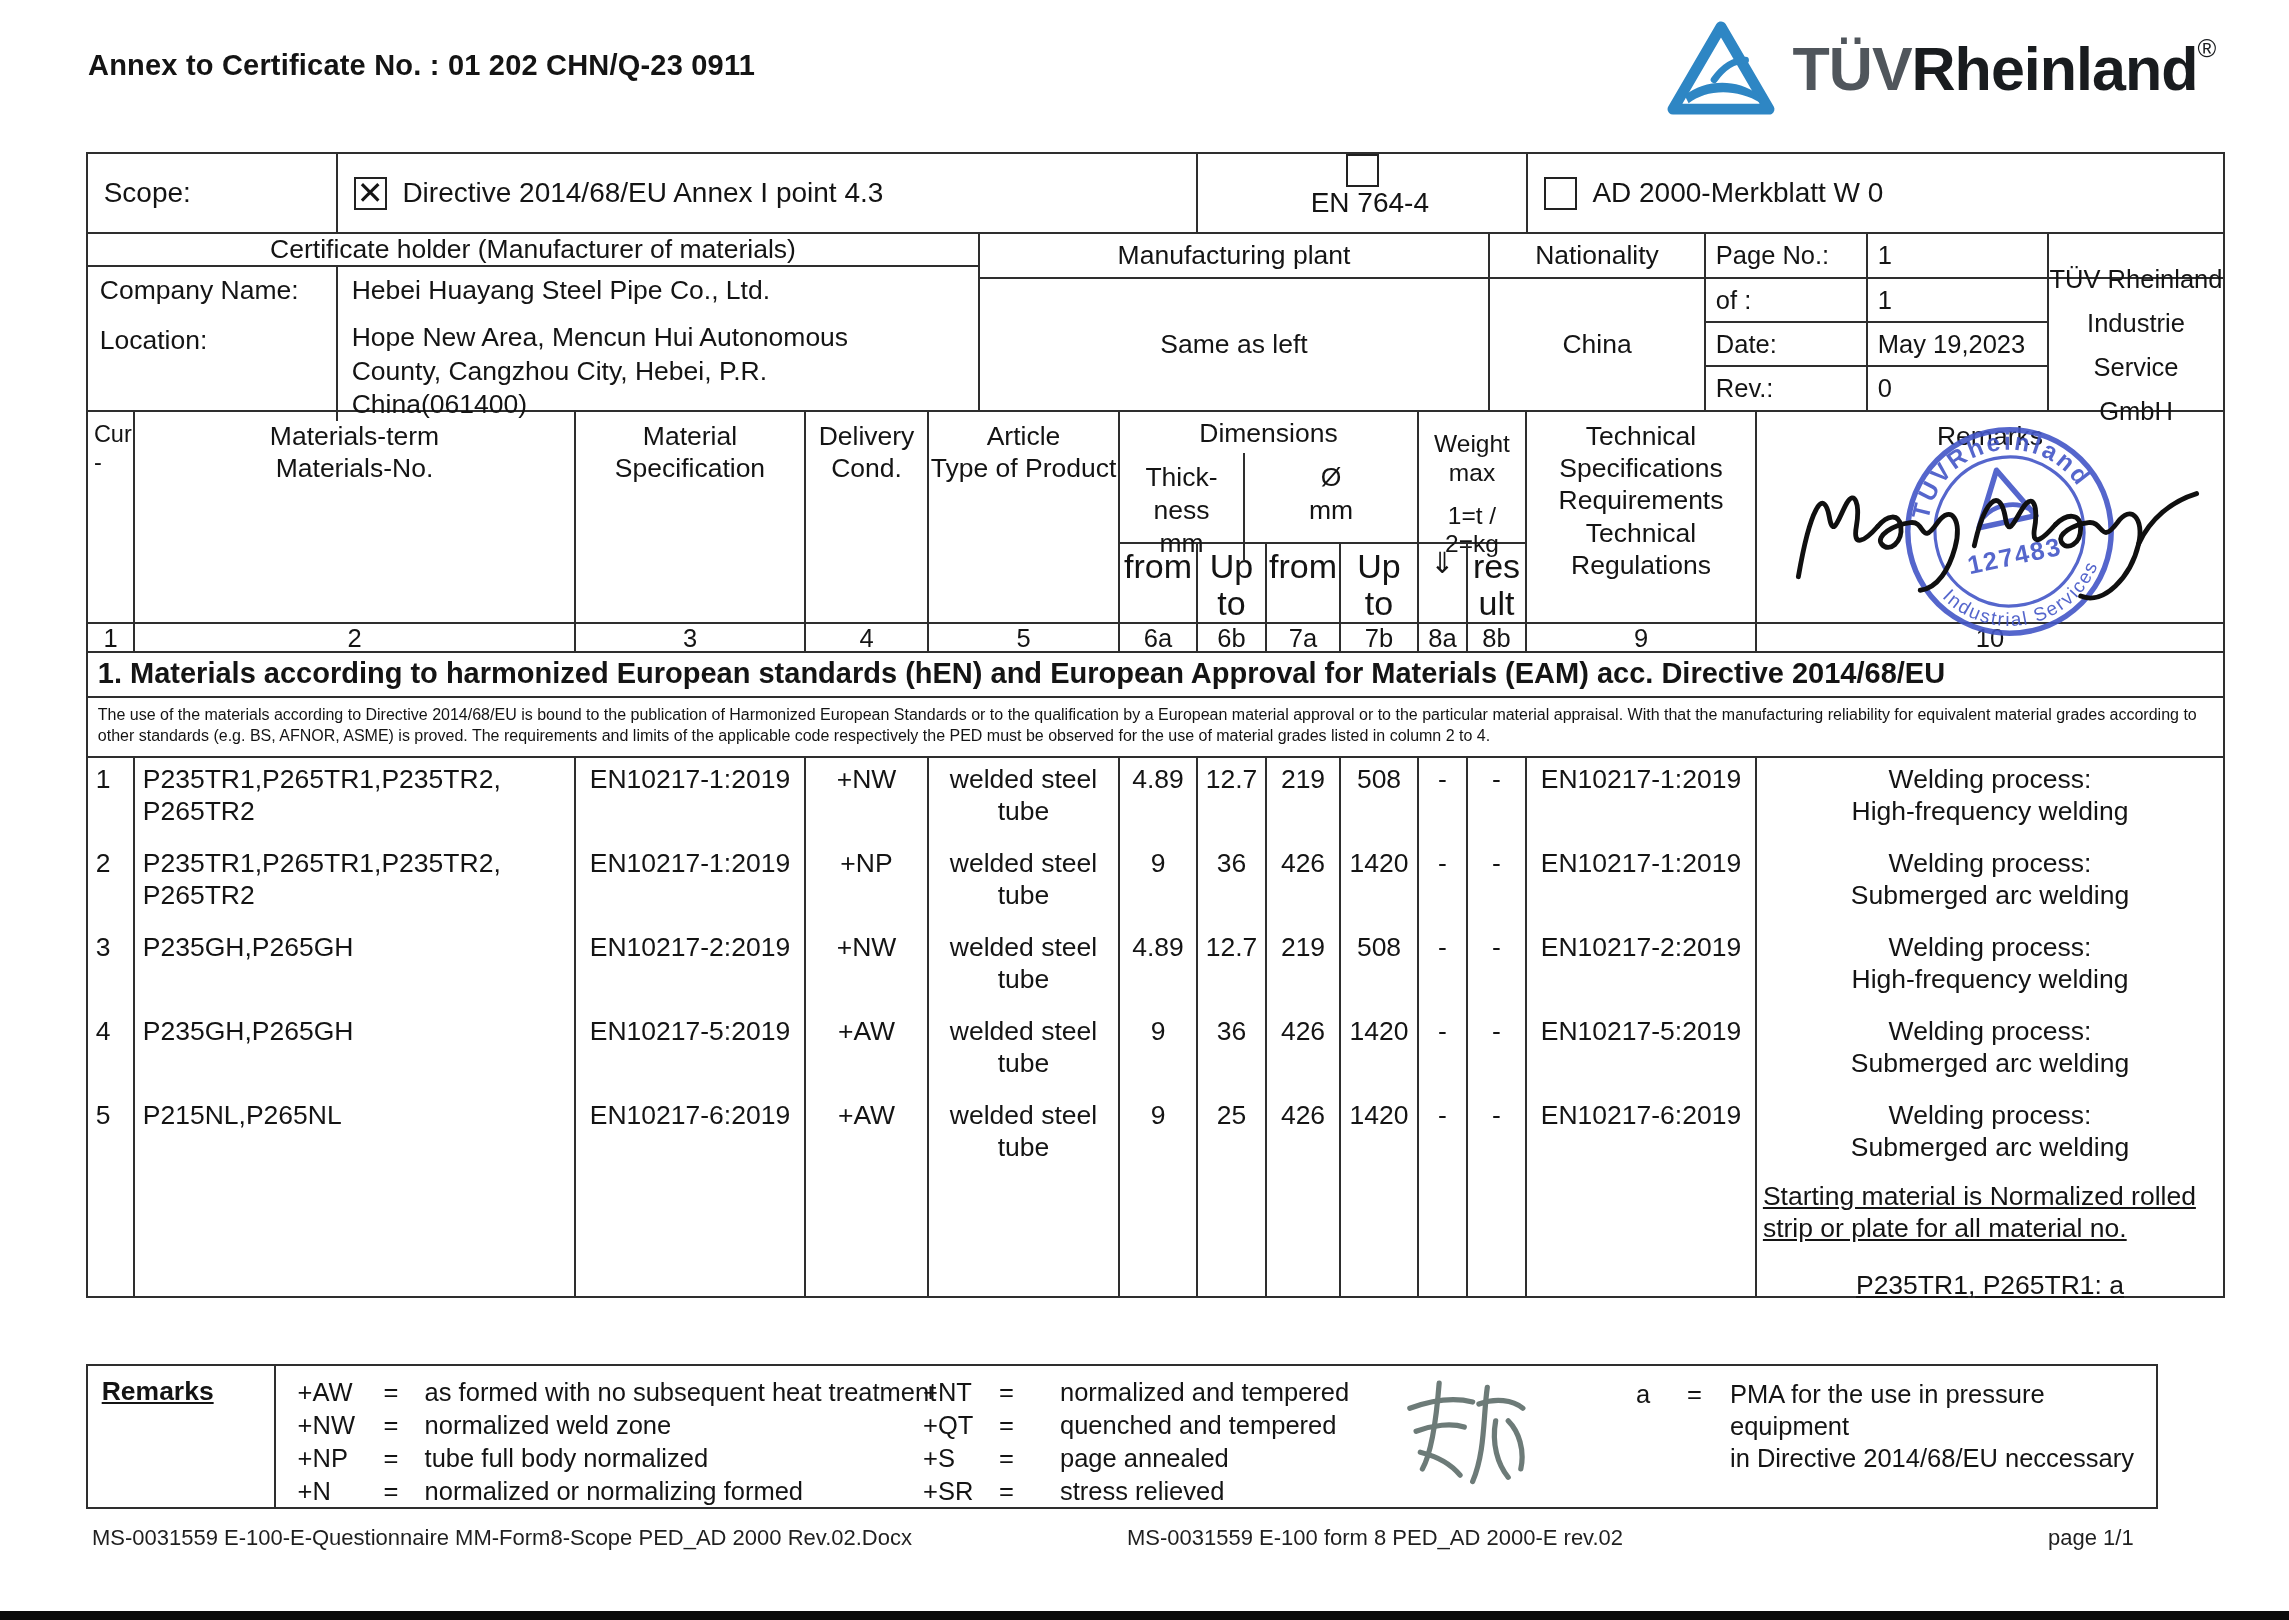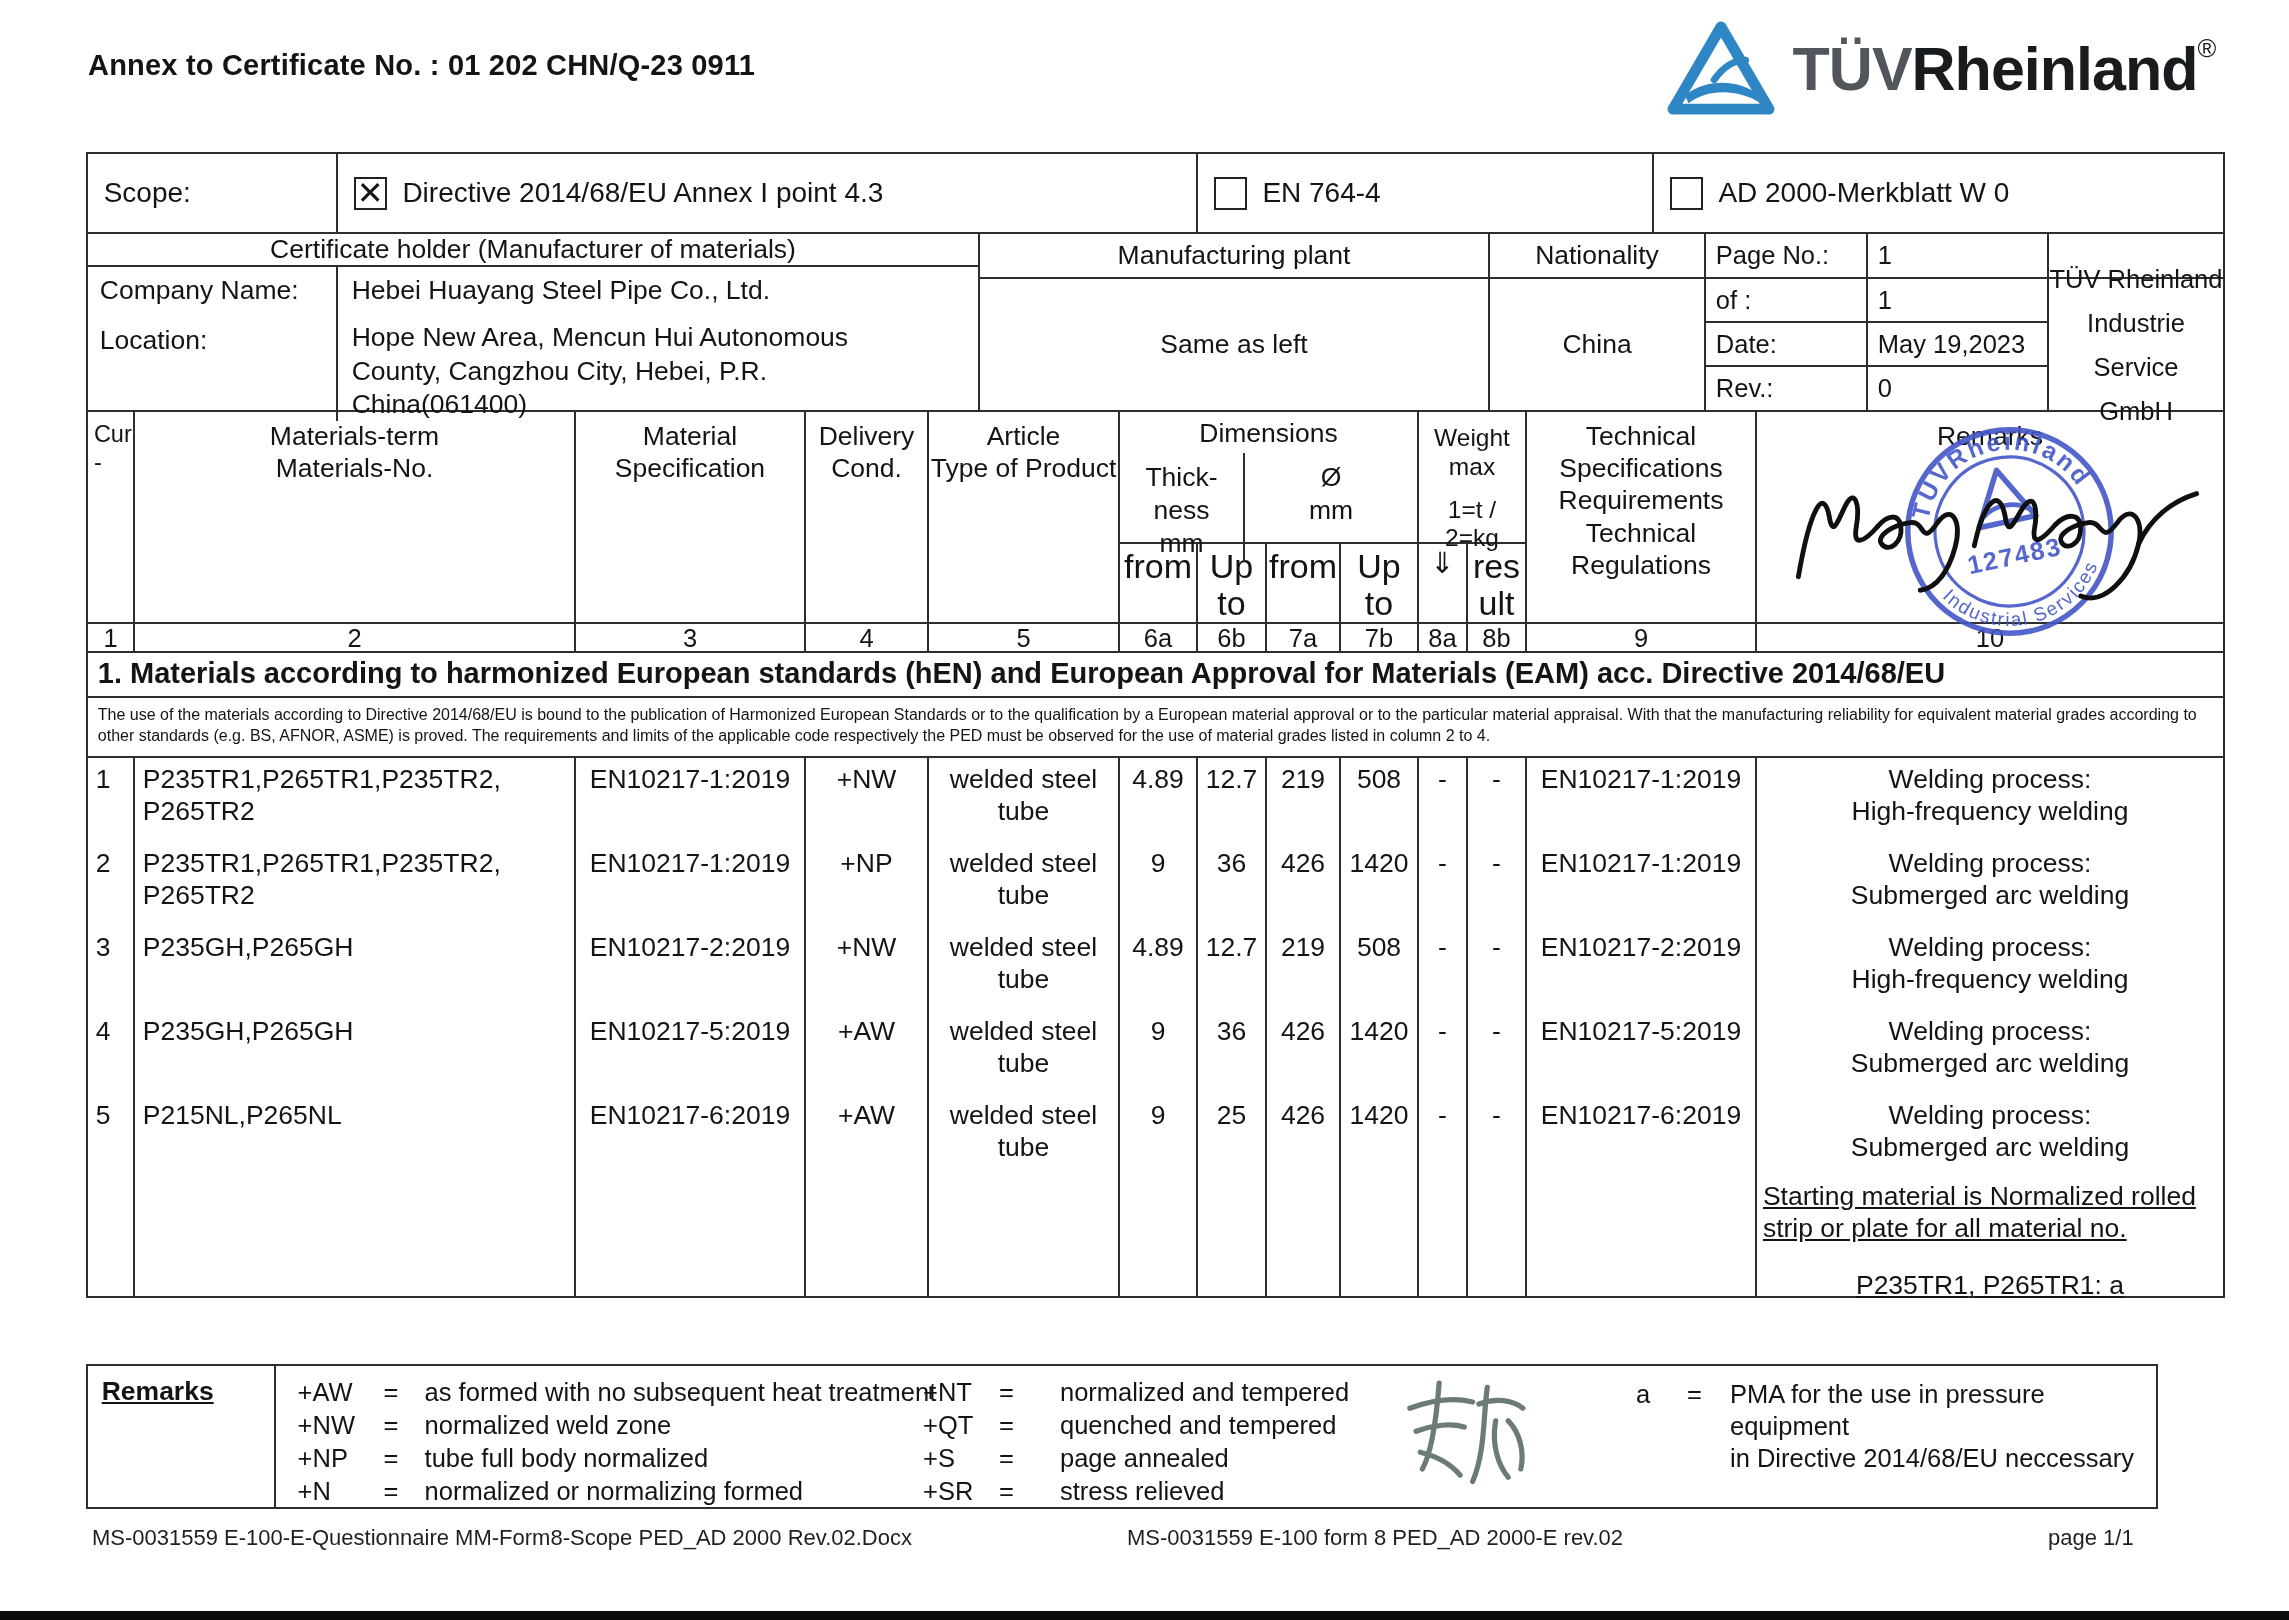--- a/index.html
+++ b/index.html
@@ -29,21 +29,21 @@
   .logo-reg{font-size:25.5px;vertical-align:33px;color:#191c1f;font-weight:normal;}
 
   
   .doc-table{position:absolute;left:86px;top:152px;width:2139px;border:2.9px solid var(--bd);background:#fff;}
 
   
   .scope-row{display:flex;height:80px;border-bottom:2px solid var(--bd);}
   .scope-row>div{display:flex;align-items:center;padding-left:15.7px;font-size:28px;}
   .scope-cell-label{width:250px;border-right:2px solid var(--bd);}
   .scope-cell-a{width:860px;border-right:2px solid var(--bd);}
-  .scope-cell-b{width:456px;border-right:2px solid var(--bd);}
+  .scope-cell-b{width:330px;border-right:2px solid var(--bd);flex-direction:column;}
   .scope-cell-c{flex:1;}
   .cb{width:33px;height:33px;border:2.9px solid #222;margin-right:15.7px;position:relative;flex:none;}
   .cb.checked::before{content:"✕";position:absolute;left:0;top:-2px;width:100%;text-align:center;font-size:32px;font-weight:bold;line-height:33px;}
 
   
   .holder{display:flex;height:178px;border-bottom:2.9px solid var(--bd);font-size:26.5px;}
   .h-left{width:892px;border-right:2px solid var(--bd);display:flex;flex-direction:column;}
   .h-head{height:45px;border-bottom:2px solid var(--bd);display:flex;align-items:center;justify-content:center;}
   .h-left-body{flex:1;display:flex;}
   .h-labels{width:250px;border-right:2px solid var(--bd);padding:7.8px 0 0 11.8px;}
@@ -64,21 +64,21 @@
   .mt-header{display:grid;grid-template-columns:var(--cols);grid-template-rows:132px 78px;position:relative;}
   .hc{border-right:2px solid var(--bd);text-align:center;font-size:26.5px;line-height:1.22;padding-top:7.8px;}
   .hc.rspan{grid-row:1 / span 2;}
   .hc.cur{font-size:23.5px;text-align:left;padding-left:5.9px;}
   .hc.last{border-right:none;}
   .grp-dims{grid-column:6 / span 4;grid-row:1;border-right:2px solid var(--bd);border-bottom:2px solid var(--bd);display:flex;flex-direction:column;}
   .dims-title{font-size:26.5px;padding-top:5.9px;text-align:center;}
   .dims-split{flex:1;display:flex;margin-top:3.9px;}
   .dims-split .thk{width:125px;border-right:2px solid var(--bd);text-align:center;font-size:26.5px;line-height:1.25;padding-top:7.8px;}
   .dims-split .dia{flex:1;text-align:center;font-size:26.5px;line-height:1.25;padding-top:7.8px;}
-  .grp-weight{grid-column:10 / span 2;grid-row:1;border-right:2px solid var(--bd);border-bottom:2px solid var(--bd);text-align:center;font-size:24.5px;line-height:1.18;padding-top:12px;}
+  .grp-weight{grid-column:10 / span 2;grid-row:1;border-right:2px solid var(--bd);border-bottom:2px solid var(--bd);text-align:center;font-size:24.5px;line-height:1.18;padding-top:18px;}
   .grp-weight .wunit{margin-top:13.7px;}
   .sub{grid-row:2;border-right:2px solid var(--bd);text-align:center;font-size:34px;line-height:1.1;padding-top:3.9px;}
   .sub.arrow{font-size:29px;font-family:"DejaVu Sans",sans-serif;}
   .c6{grid-column:6}.c7{grid-column:7}.c8{grid-column:8}.c9c{grid-column:9}.c10c{grid-column:10}.c11c{grid-column:11}
   .remarks-head{position:relative;overflow:visible;}
 
   .stamp{position:absolute;left:139px;top:5.9px;width:227px;height:227px;opacity:.9;}
   .sig-latin{position:absolute;left:27.4px;top:41px;width:427px;height:174px;}
 
   

